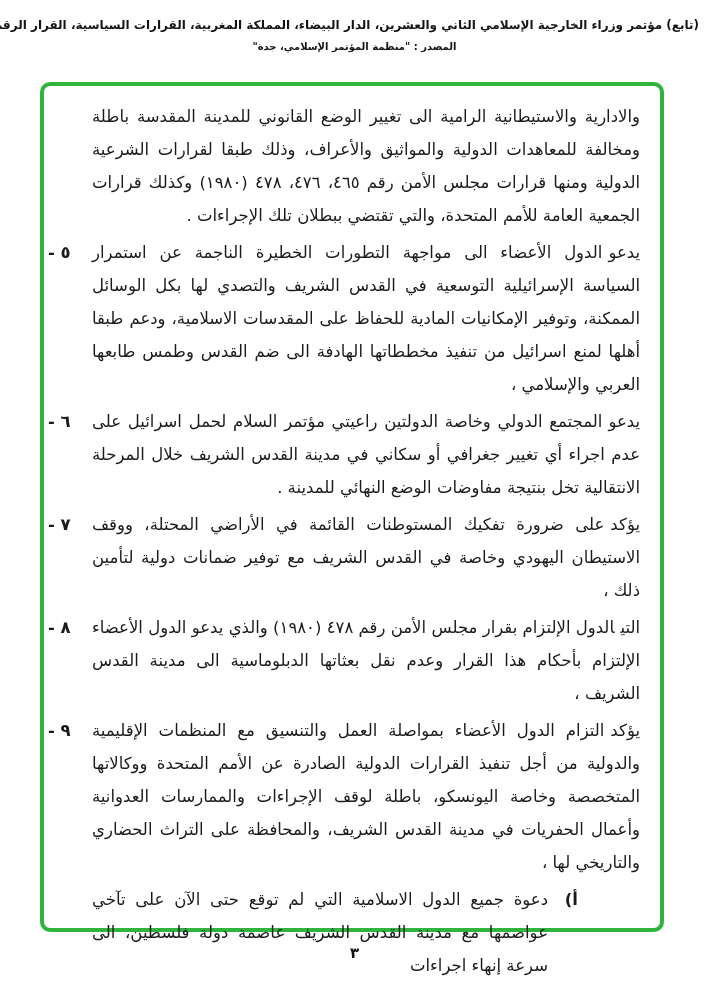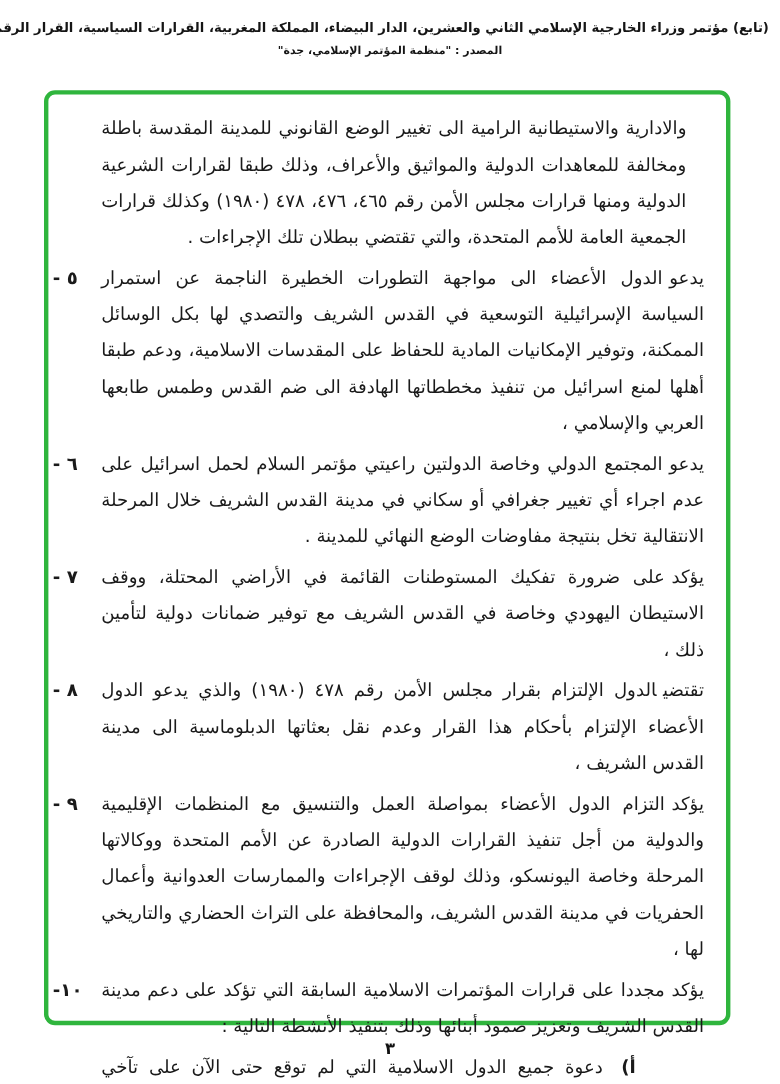--- a/index.html
+++ b/index.html
@@ -53,21 +53,21 @@
     position: absolute;
     left: 92px;
     top: 100px;
     width: 548px;
     direction: rtl;
     text-align: justify;
     font-size: 16.5px;
     line-height: 33px;
     color: #1a1a1a;
   }
-  .para { margin: 0 16px 4px 0; }
+  .para { margin: 0 0 4px 0; }
   .item { position: relative; margin: 0 0 4px 0; }
   .item-num {
     position: absolute;
     left: -44px;
     top: 0;
     width: 40px;
     direction: rtl;
     text-align: left;
     font-weight: bold;
     white-space: nowrap;
@@ -126,32 +126,28 @@
       <span class="lead">يدعو</span><span>المجتمع الدولي وخاصة الدولتين راعيتي مؤتمر السلام لحمل اسرائيل على عدم اجراء أي تغيير جغرافي أو سكاني في مدينة القدس الشريف خلال المرحلة الانتقالية تخل بنتيجة مفاوضات الوضع النهائي للمدينة .</span>
     </div>
 
     <div class="item">
       <span class="item-num">٧ -</span>
       <span class="lead">يؤكد</span><span>على ضرورة تفكيك المستوطنات القائمة في الأراضي المحتلة، ووقف الاستيطان اليهودي وخاصة في القدس الشريف مع توفير ضمانات دولية لتأمين ذلك ،</span>
     </div>
 
     <div class="item">
       <span class="item-num">٨ -</span>
-      <span class="lead">تقتضي</span><span>الدول الإلتزام بقرار مجلس الأمن رقم ٤٧٨ (١٩٨٠) والذي يدعو الدول الأعضاء الإلتزام بأحكام هذا القرار وعدم نقل بعثاتها الدبلوماسية الى مدينة القدس الشريف ،</span>
+      <span class="lead">التي</span><span>الدول الإلتزام بقرار مجلس الأمن رقم ٤٧٨ (١٩٨٠) والذي يدعو الدول الأعضاء الإلتزام بأحكام هذا القرار وعدم نقل بعثاتها الدبلوماسية الى مدينة القدس الشريف ،</span>
     </div>
 
     <div class="item">
       <span class="item-num">٩ -</span>
-      <span class="lead">يؤكد</span><span>التزام الدول الأعضاء بمواصلة العمل والتنسيق مع المنظمات الإقليمية والدولية من أجل تنفيذ القرارات الدولية الصادرة عن الأمم المتحدة ووكالاتها المرحلة وخاصة اليونسكو، وذلك لوقف الإجراءات والممارسات العدوانية وأعمال الحفريات في مدينة القدس الشريف، والمحافظة على التراث الحضاري والتاريخي لها ،</span>
+      <span class="lead">يؤكد</span><span>التزام الدول الأعضاء بمواصلة العمل والتنسيق مع المنظمات الإقليمية والدولية من أجل تنفيذ القرارات الدولية الصادرة عن الأمم المتحدة ووكالاتها المتخصصة وخاصة اليونسكو، باطلة لوقف الإجراءات والممارسات العدوانية وأعمال الحفريات في مدينة القدس الشريف، والمحافظة على التراث الحضاري والتاريخي لها ،</span>
     </div>
 
-    <div class="item">
-      <span class="item-num">١٠-</span>
-      <span class="lead">يؤكد</span><span>مجددا على قرارات المؤتمرات الاسلامية السابقة التي تؤكد على دعم مدينة القدس الشريف وتعزيز صمود أبنائها وذلك بتنفيذ الأنشطة التالية :</span>
-    </div>
 
     <div class="sub-item">
       <span class="sub-letter">أ)</span>
       <span>دعوة جميع الدول الاسلامية التي لم توقع حتى الآن على تآخي عواصمها مع مدينة القدس الشريف عاصمة دولة فلسطين، الى سرعة إنهاء اجراءات</span>
     </div>
 
   </div>
 
   <div class="page-number">٣</div>
 

